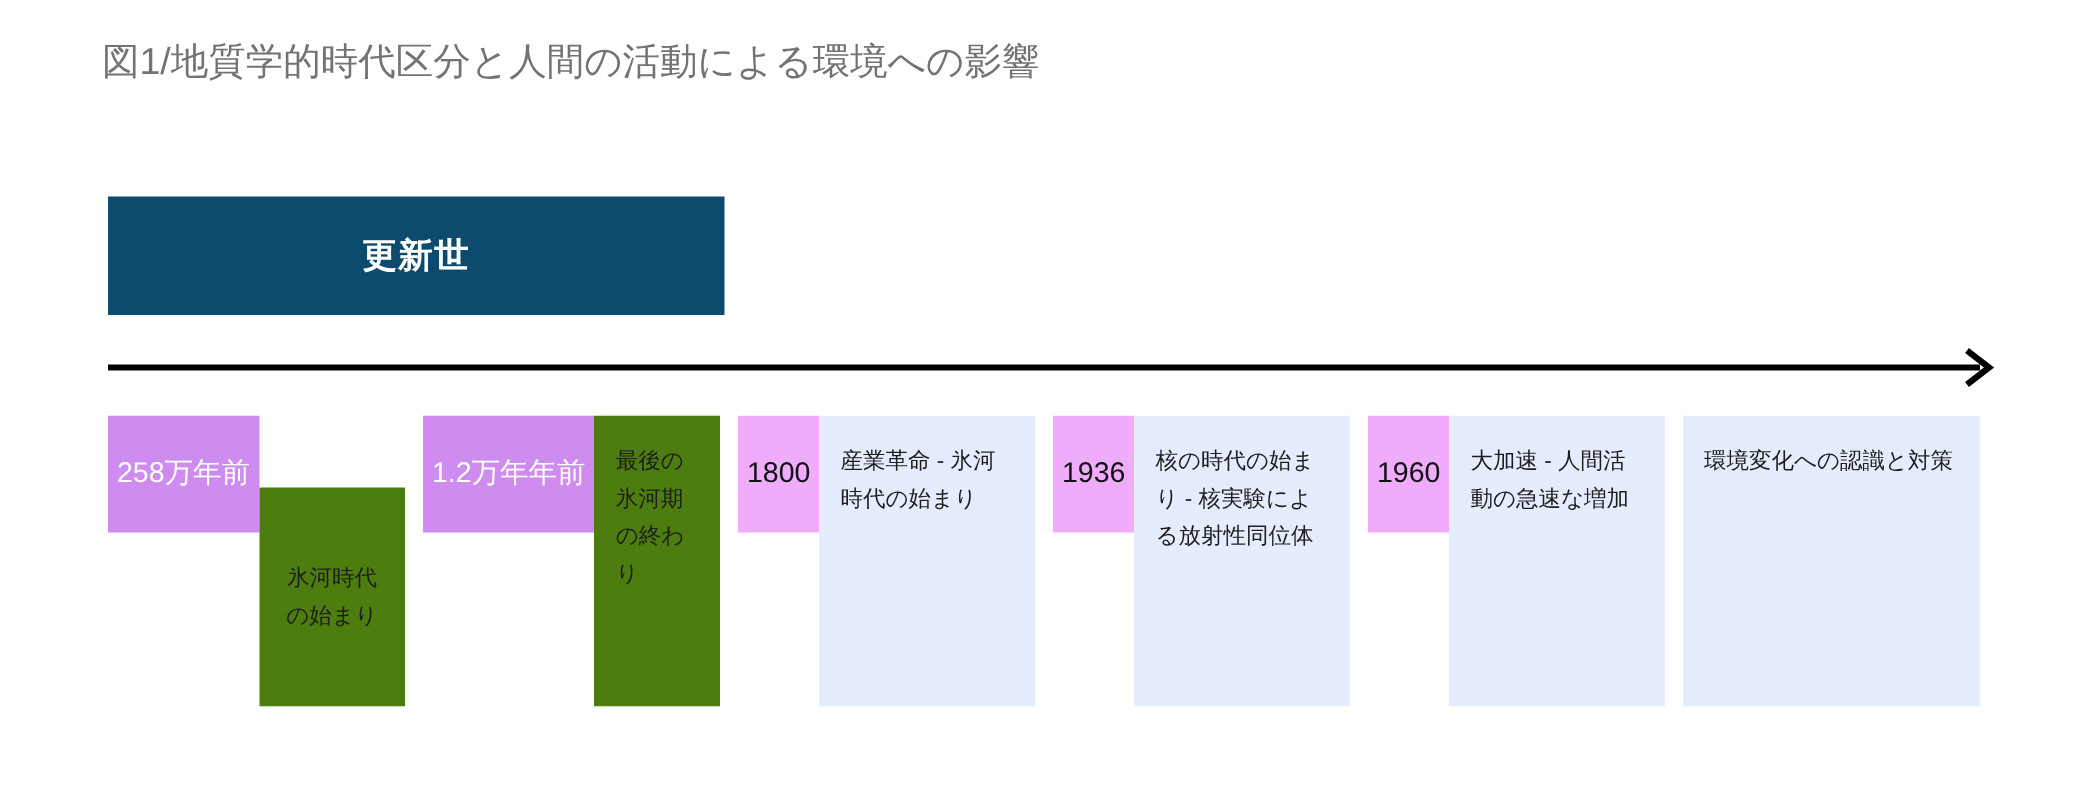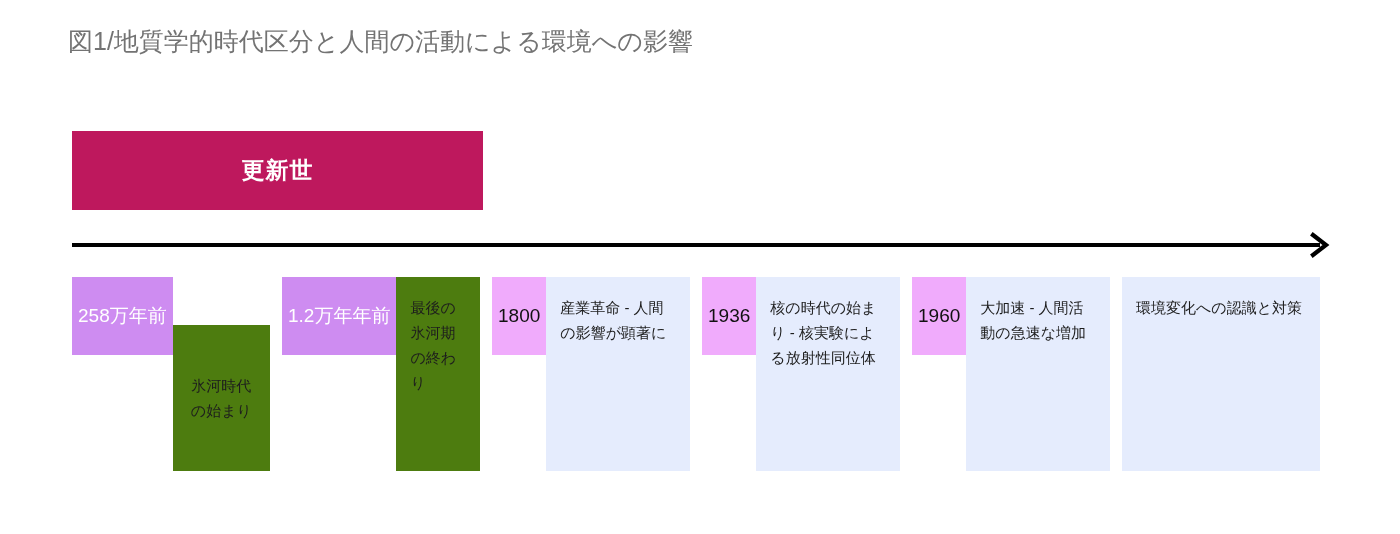--- a/index.html
+++ b/index.html
@@ -47,21 +47,21 @@
     height: 79px;
     display: flex;
     align-items: center;
     justify-content: center;
     font-size: 23px;
     font-weight: bold;
     letter-spacing: 1px;
   }
   .era-bar.era-pleistocene {
     width: 411px;
-    background: #be185d;
+    background: #0c4a6e;
     color: #ffffff;
   }
   .era-bar.era-anthropocene {
     width: 837px;
     background: #aec8fb;
     color: #111111;
   }
 
   
   .timeline-arrow {
@@ -180,21 +180,21 @@
       <div class="milestone-body align-center">氷河時代の始まり</div>
     </div>
 
     <div class="milestone-card tone-purple">
       <div class="milestone-header">1.2万年年前</div>
       <div class="milestone-body">最後の氷河期の終わり</div>
     </div>
 
     <div class="milestone-card tone-blue">
       <div class="milestone-header">1800</div>
-      <div class="milestone-body">産業革命 - 人間の影響が顕著に</div>
+      <div class="milestone-body">産業革命 - 氷河時代の始まり</div>
     </div>
 
     <div class="milestone-card tone-blue">
       <div class="milestone-header">1936</div>
       <div class="milestone-body">核の時代の始まり - 核実験による放射性同位体</div>
     </div>
 
     <div class="milestone-card tone-blue">
       <div class="milestone-header">1960</div>
       <div class="milestone-body">大加速 - 人間活動の急速な増加</div>

